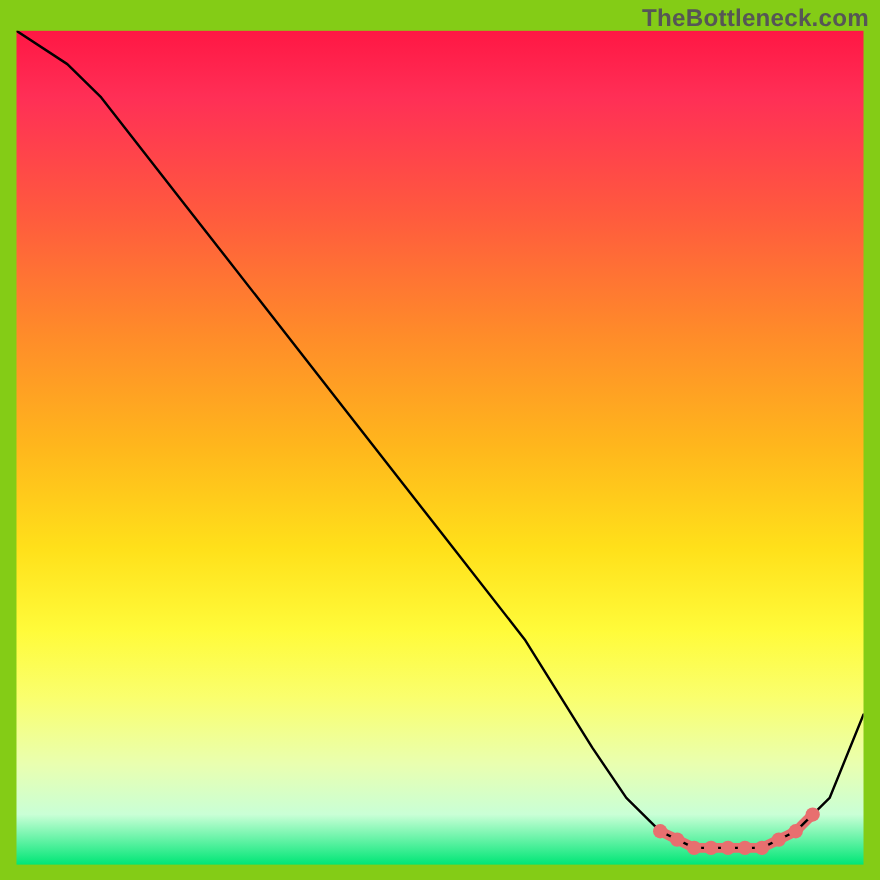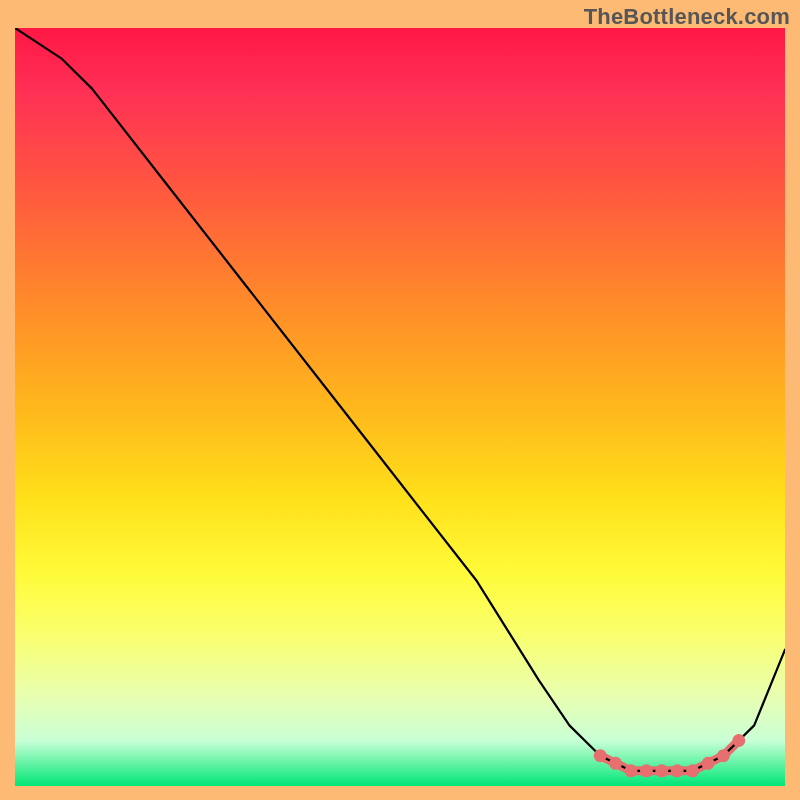--- a/index.html
+++ b/index.html
@@ -1,21 +1,21 @@
 <!DOCTYPE html>
 <html><head>
 <meta charset="utf-8">
 <style>
   * { margin: 0; padding: 0; box-sizing: border-box; }
   html, body { width: 800px; height: 800px; background: #000; overflow: hidden; }
   .frame {
     position: relative;
     width: 800px;
     height: 800px;
-    background: #fdba74;
+    background: #84cc16;
   }
   .attribution {
     position: absolute;
     top: 4px;
     right: 10px;
     font-family: Arial, Helvetica, sans-serif;
     font-size: 22px;
     font-weight: bold;
     color: #565656;
     letter-spacing: 0.2px;

